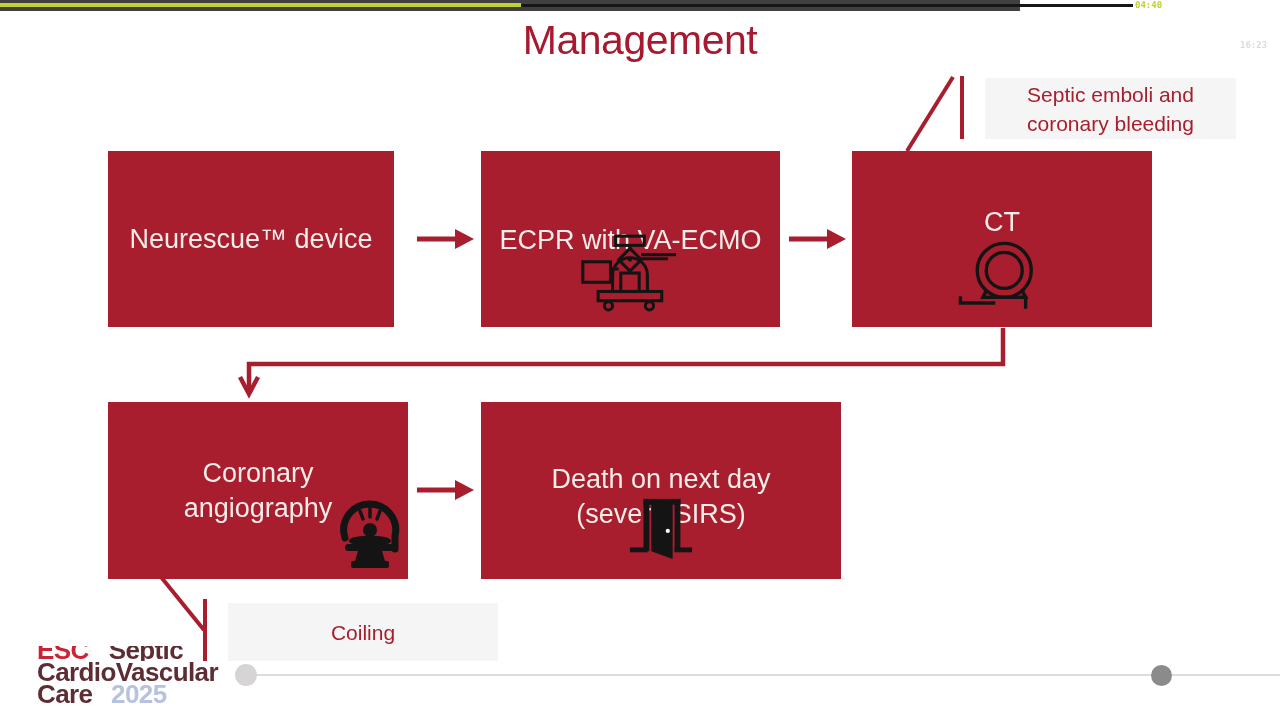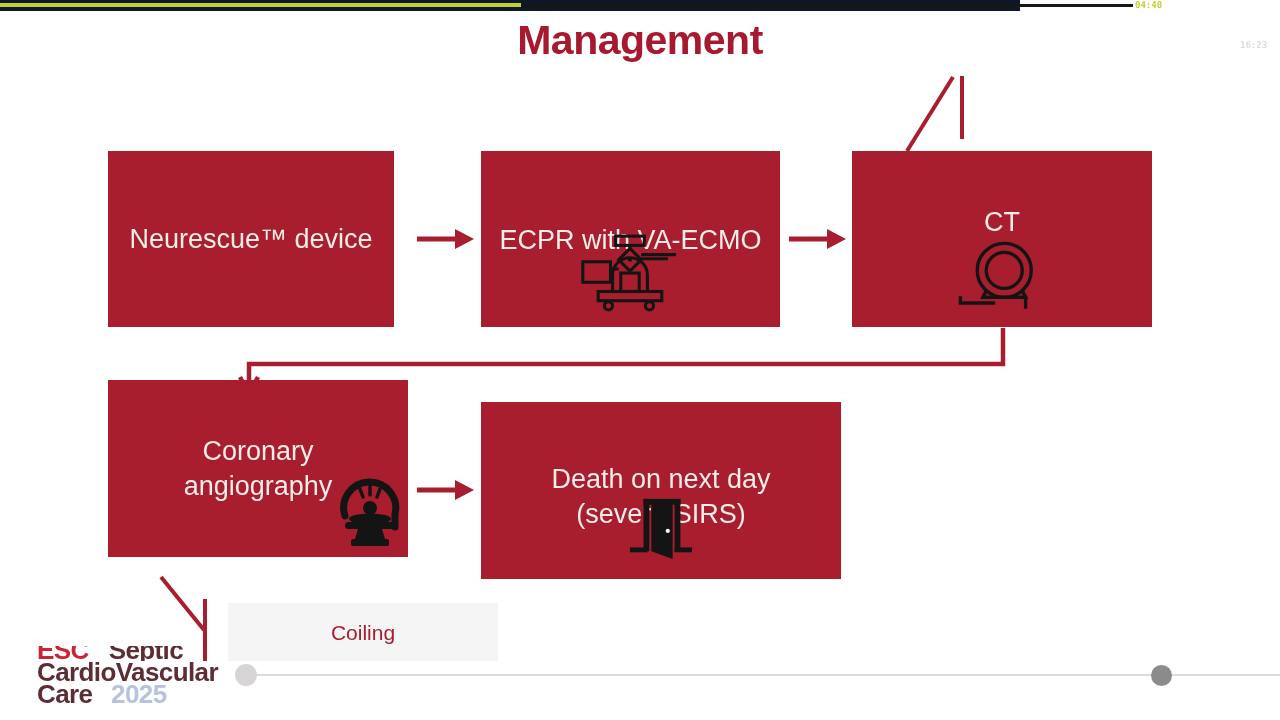--- a/index.html
+++ b/index.html
@@ -1,42 +1,42 @@
 <!DOCTYPE html>
 <html><head>
 <meta charset="utf-8">
 <style>
   * { margin:0; padding:0; box-sizing:border-box; }
   html,body { width:1280px; height:720px; overflow:hidden; background:#ffffff;
               font-family:"Liberation Sans", sans-serif; }
   .stage { position:absolute; left:0; top:0; width:1280px; height:720px; background:#fff; }
 
   
-  .topbar { position:absolute; left:0; top:0; width:1020px; height:11px; background:#0f172a; }
+  .topbar { position:absolute; left:0; top:0; width:1020px; height:11px; background:#404040; }
   .track-elapsed { position:absolute; left:0; top:3px; width:521px; height:4px; background:#c1d130; }
   .track-rest { position:absolute; left:521px; top:4px; width:612px; height:3px; background:#161616; }
   .time { position:absolute; top:0px; font-family:"DejaVu Sans Mono", monospace;
           font-size:9px; font-weight:bold; letter-spacing:0px; line-height:11px; }
   .time-elapsed { left:1135px; color:#c1d130; }
   .time-total { left:1240px; color:#dcdcdc;margin-top:40px; }
 
   
   .title { position:absolute; left:0; top:17px; width:1280px; text-align:center;
-           font-size:41px; font-weight:700; color:#a6192e; letter-spacing:-0.5px; }
+           font-size:41px; font-weight:400; color:#a6192e; letter-spacing:-0.5px; }
 
   
   .box { position:absolute; background:#a81e2e; color:#f3edea; font-size:27px;
          line-height:35px; text-align:center; display:flex; flex-direction:column;
          align-items:center; }
   .box .lbl { white-space:pre-line; }
   .b-center { justify-content:center; }
   .b-neurescue { left:108px; top:151px; width:286px; height:176px; }
   .b-ecpr { left:481px; top:151px; width:299px; height:176px; padding-top:72px; }
   .b-ct { left:852px; top:151px; width:300px; height:176px; padding-top:54px; }
-  .b-angio { left:108px; top:380px; width:300px; height:177px; }
+  .b-angio { left:108px; top:402px; width:300px; height:177px; }
   .b-death { left:481px; top:402px; width:360px; height:177px; padding-top:12px;justify-content:center; }
   .icon-bottom-center { position:absolute; left:50%; transform:translateX(-50%); bottom:6px; }
   .icon-bottom-right { position:absolute; right:5px; bottom:1px; }
 
   
   .callout { position:absolute; background:#f6f5f5; color:#a81e2e; font-size:21px;
              line-height:29px; display:flex; align-items:center; justify-content:center;
              text-align:center; white-space:pre-line; }
   .c-septic { left:985px; top:78px; width:251px; height:61px; }
   .c-coiling { left:228px; top:603px; width:270px; height:58px; }
@@ -135,20 +135,22 @@
         <rect x="48" y="4" width="6" height="54"></rect>
         <rect x="16" y="4" width="6" height="54"></rect>
         <rect x="2" y="54" width="18" height="5"></rect>
         <rect x="48" y="54" width="18" height="5"></rect>
         <polygon points="24,6 46,10 46,66 24,58"></polygon>
         <circle cx="41" cy="37" r="2.2" fill="#f6f6f6"></circle>
       </svg>
     </span>
   </div>
 
+  <div class="callout c-septic">Septic emboli and
+coronary bleeding</div>
   <div class="callout c-coiling">Coiling</div>
 
   <svg class="connector-layer" viewBox="0 0 1280 720">
     <g stroke="#a81e2e" fill="none">
 
       <g>
         <line x1="417" y1="239" x2="459" y2="239" stroke-width="5"></line>
         <path d="M474,239 L455,229 L455,249 Z" fill="#a81e2e" stroke="none"></path>
       </g>
       <g>

